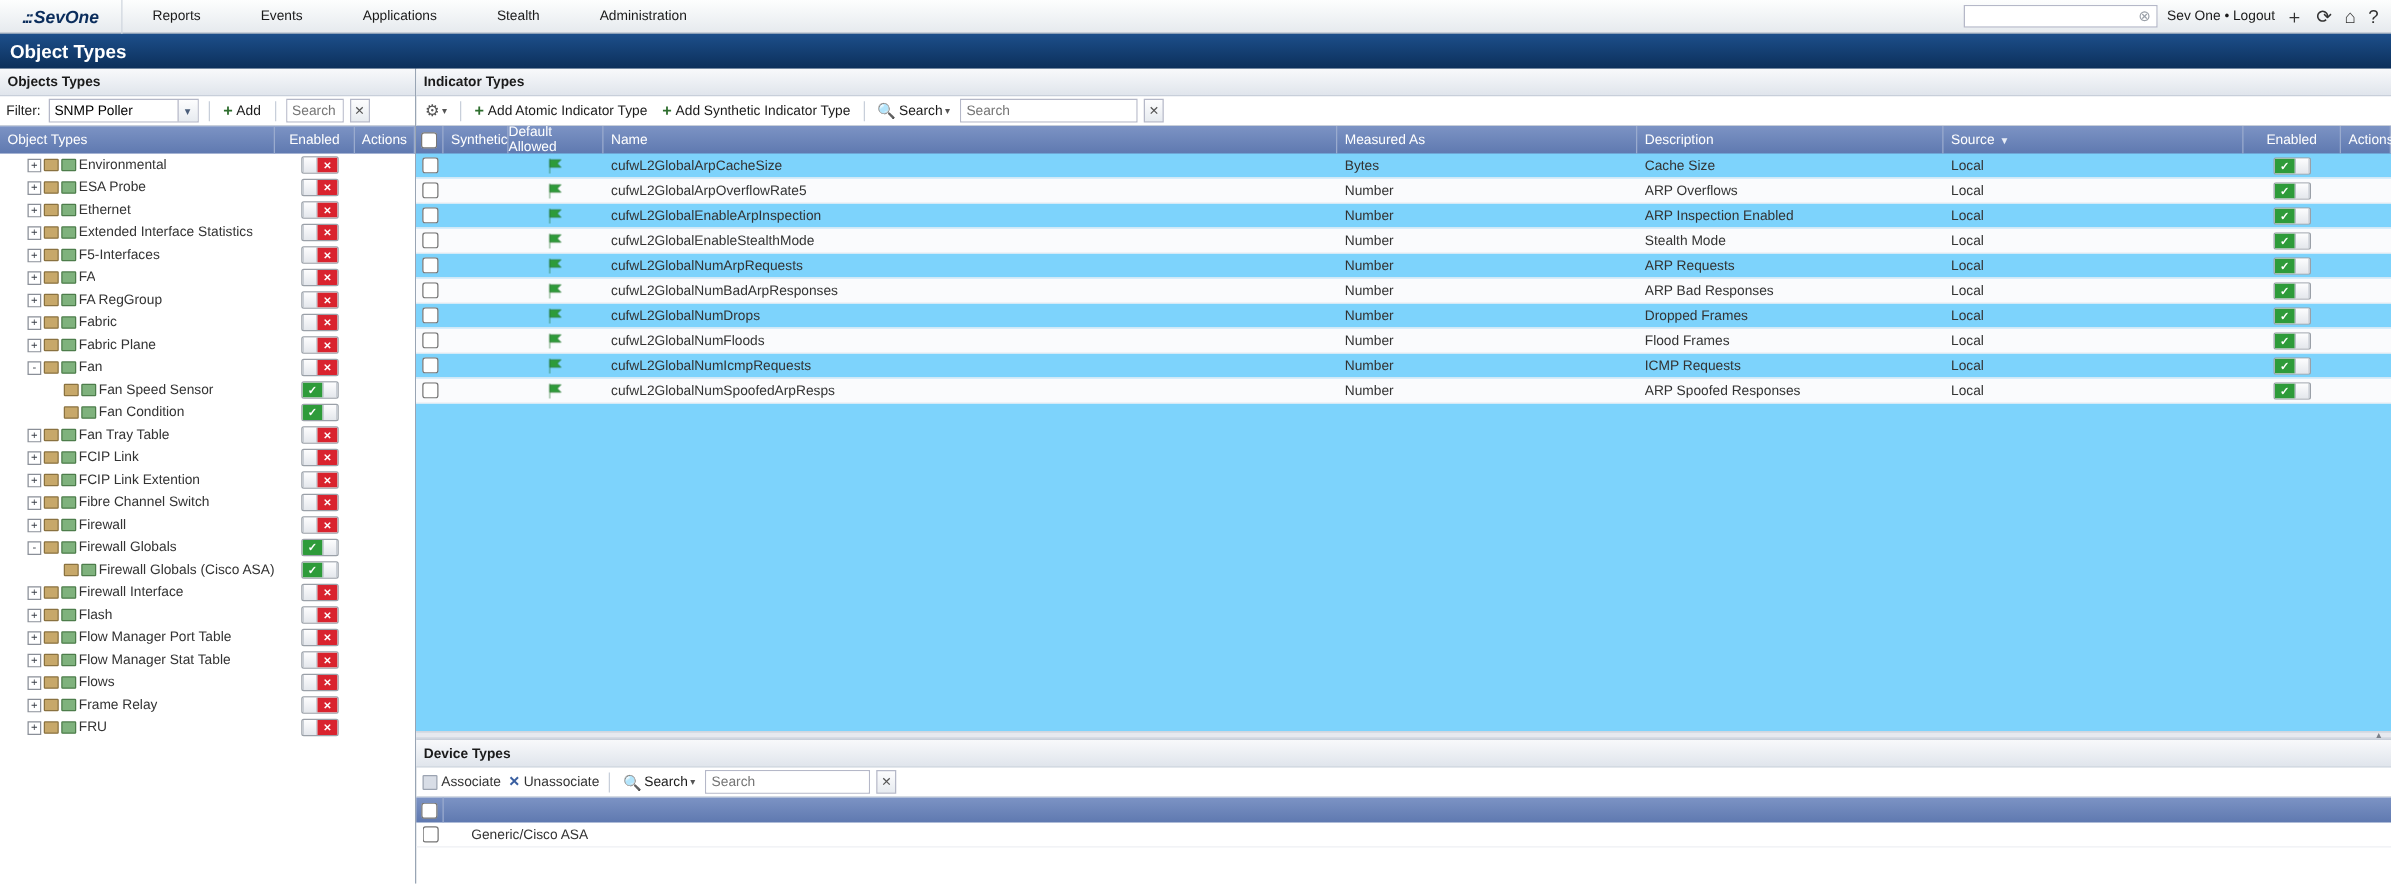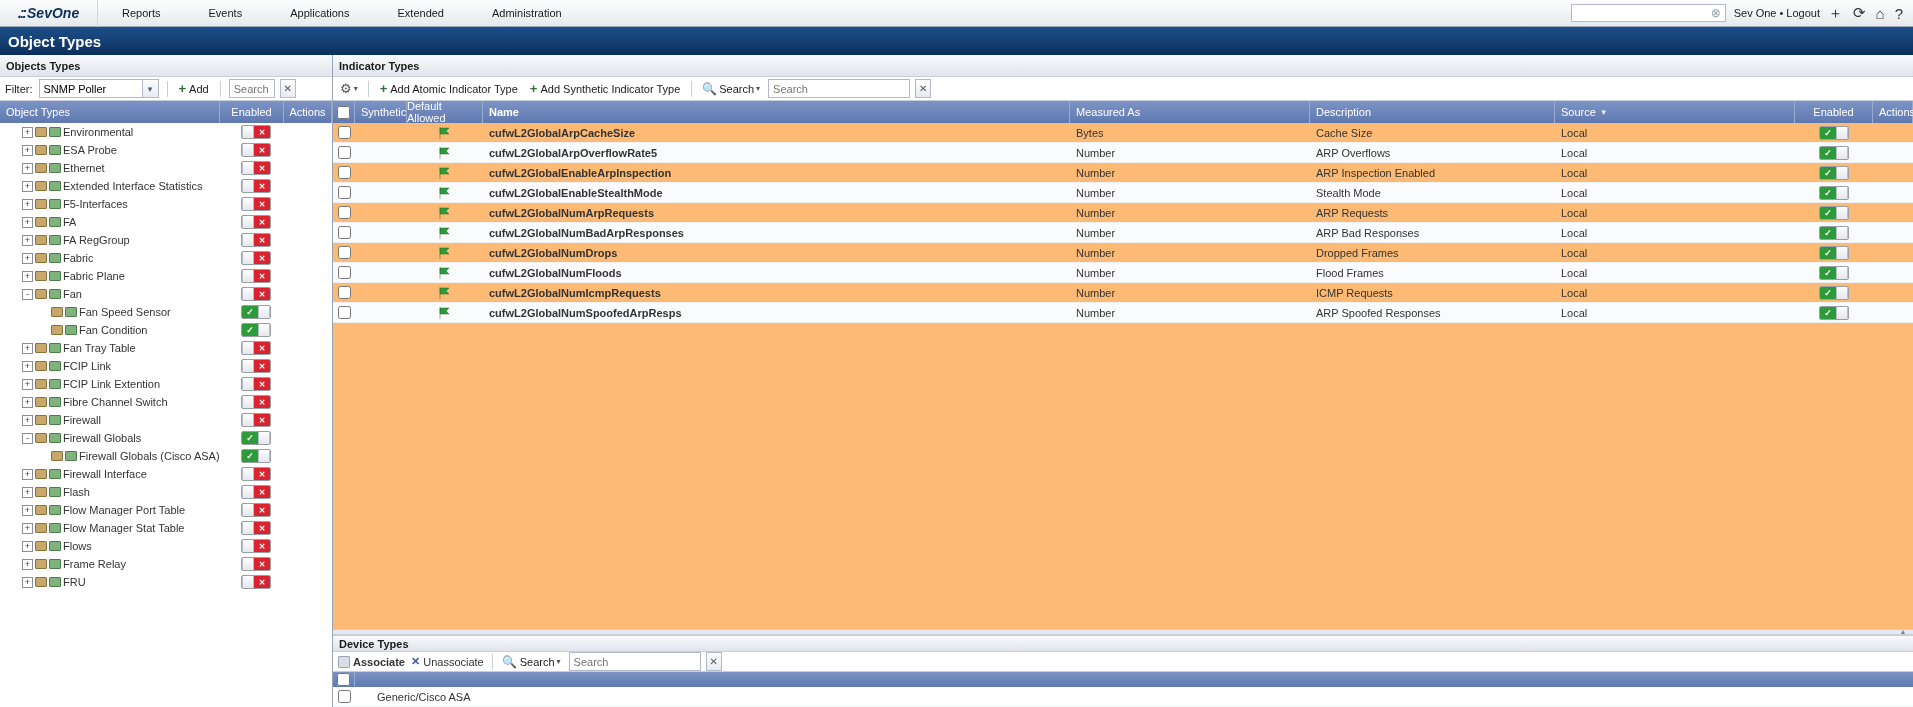--- a/index.html
+++ b/index.html
@@ -69,42 +69,42 @@
 .rtoolbar { height:24px; border-bottom:1px solid #c8cfda; display:flex; align-items:center; gap:6px; padding:0 5px; }
 .gearbtn { display:flex; align-items:center; gap:2px; cursor:pointer; color:#555; padding:0 2px;}
 .gearbtn .g{ font-size:13px;}
 .gearbtn .d{ font-size:8px;}
 .magbtn { display:flex; align-items:center; gap:2px; cursor:pointer; color:#555; padding:0 2px;}
 .magbtn .m{ font-size:12px;}
 .magbtn .d{ font-size:8px;}
 .magbtn .t{ color:#1a1a1a;}
 
 
-.igrid { flex:1; overflow:auto; background:#fdba74;}
+.igrid { flex:1; overflow:auto; background:#7dd3fc;}
 .ihdr { height:22px; background:linear-gradient(to bottom,#7c93c4,#5f79b0); color:#fff; display:flex; position:sticky; top:0;}
 .ihdr .c{ border-right:1px solid #9aabce; display:flex; align-items:center; padding-left:6px;}
 .c-ck{ width:22px; padding-left:0!important; justify-content:center;}
 .c-syn{ width:52px;}
 .c-def{ width:76px; justify-content:center; padding-left:0!important;}
-.c-name{ flex:1; min-width:240px;font-weight:bold;}
+.c-name{ flex:1; min-width:240px;}
 .c-meas{ width:240px;}
 .c-desc{ width:245px;}
 .c-src{ width:240px;}
 .c-en{ width:78px; justify-content:center; padding-left:0!important;}
 .c-act{ width:40px;}
 .irow{ height:20px; display:flex; align-items:center; border-bottom:1px solid #eef0f4;}
 .irow:nth-child(even){ background:#fafbfd;}
 .irow .c{ padding-left:6px; display:flex; align-items:center; overflow:hidden; white-space:nowrap;}
 .flag{ width:12px; height:12px; position:relative; flex-shrink:0;}
 .flag svg{ width:12px; height:12px;}
 
 
-.devwrap { height:72px; border-top:1px solid #c8cfda; display:flex; flex-direction:column;}
+.devwrap { height:116px; border-top:1px solid #c8cfda; display:flex; flex-direction:column;}
 .dtoolbar { height:24px; border-bottom:1px solid #c8cfda; display:flex; align-items:center; gap:6px; padding:0 5px;}
-.assocbtn{ display:flex; align-items:center; gap:3px; cursor:pointer;font-weight:bold;}
+.assocbtn{ display:flex; align-items:center; gap:3px; cursor:pointer;}
 .assocbtn .ai{ width:12px; height:12px; background:#d8dde6; border:1px solid #9ba3b1; border-radius:1px;}
 .unbtn{ display:flex; align-items:center; gap:3px; cursor:pointer;}
 .unbtn .xi{ color:#3a5fa0; font-weight:bold;}
 .dhdr{ height:20px; background:linear-gradient(to bottom,#7c93c4,#5f79b0); color:#fff; display:flex; align-items:center;}
 .dhdr .c-ck{ border-right:1px solid #9aabce; height:100%; display:flex; align-items:center; justify-content:center;}
 .dhdr .c-def2{ flex:1; padding-left:6px;}
 .drow{ height:20px; display:flex; align-items:center; border-bottom:1px solid #eef0f4;}
 .drow .c-ck{ width:22px; display:flex; justify-content:center;}
 .drow .c-def2{ flex:1; padding-left:6px;margin-left:16px;}
 
@@ -125,21 +125,21 @@
 
 <div class="topbar">
   <div class="logo">
       <span class="logo-dots">.::</span>
       <span>SevOne</span>
     </div>
   <div class="mainmenu">
     <div class="mainmenu-item">Reports</div>
     <div class="mainmenu-item">Events</div>
     <div class="mainmenu-item">Applications</div>
-    <div class="mainmenu-item">Extended</div>
+    <div class="mainmenu-item">Stealth</div>
     <div class="mainmenu-item">Administration</div>
   </div>
   <div class="topright">
     <div class="topsearch">
       <input placeholder="" style="">
       <span class="clr">⊗</span>
     </div>
     <span class="usr"><span>Sev One</span><span class="dot">•</span><span>Logout</span></span>
     <div class="topicons">
       <span>＋</span>

